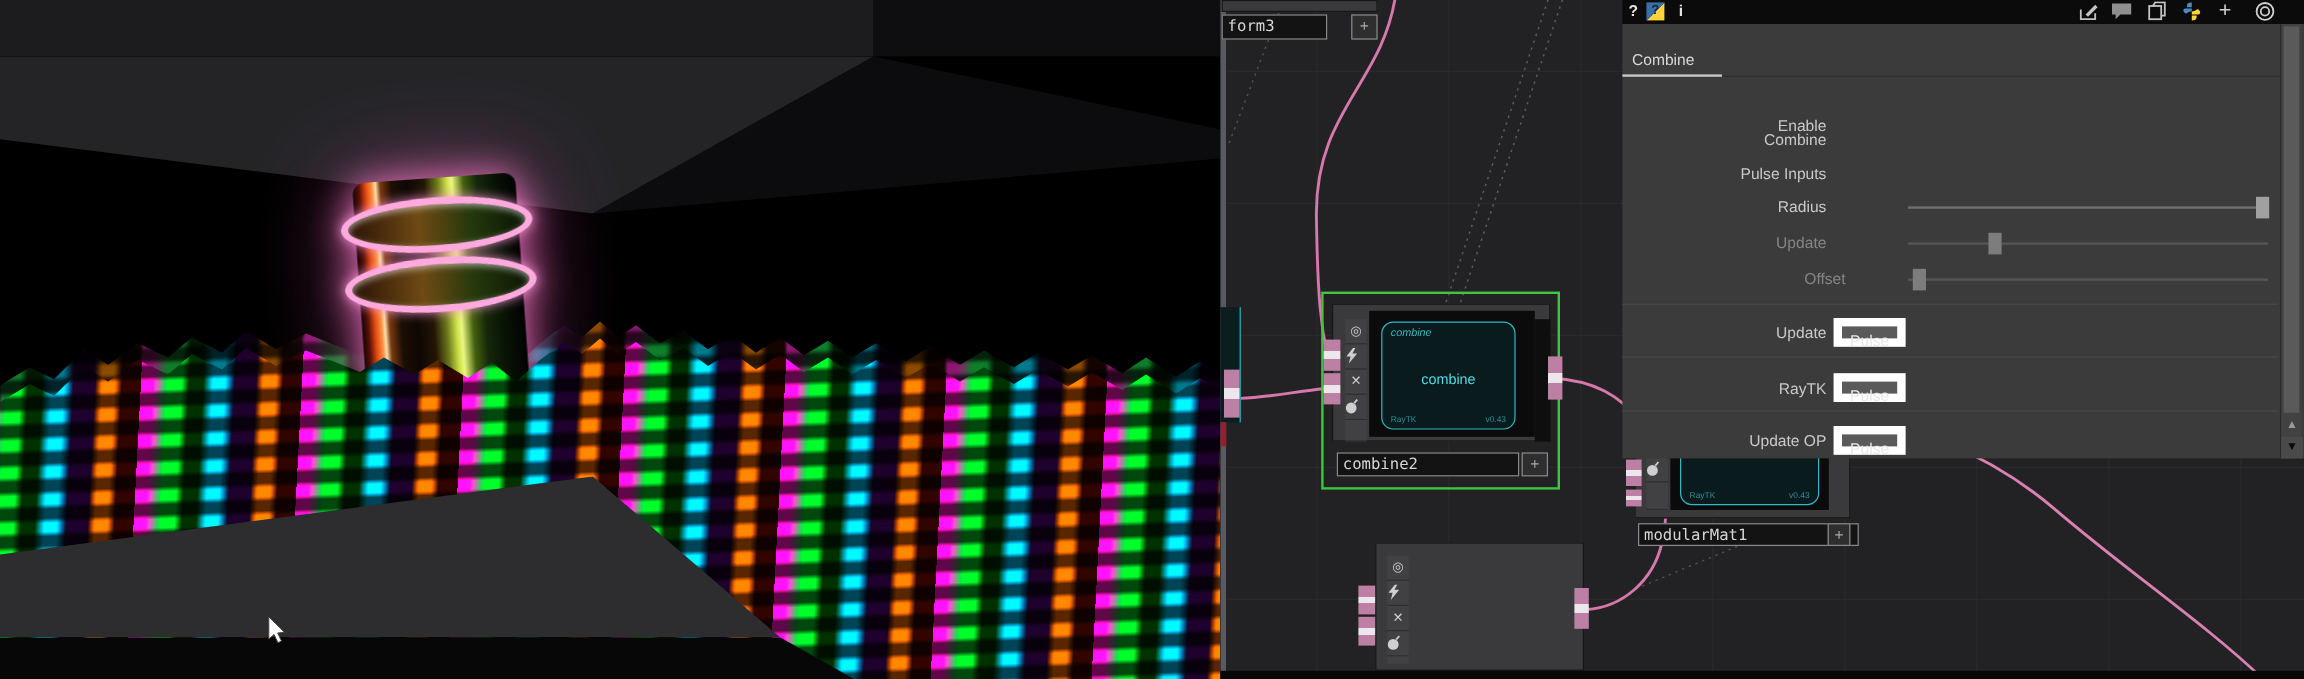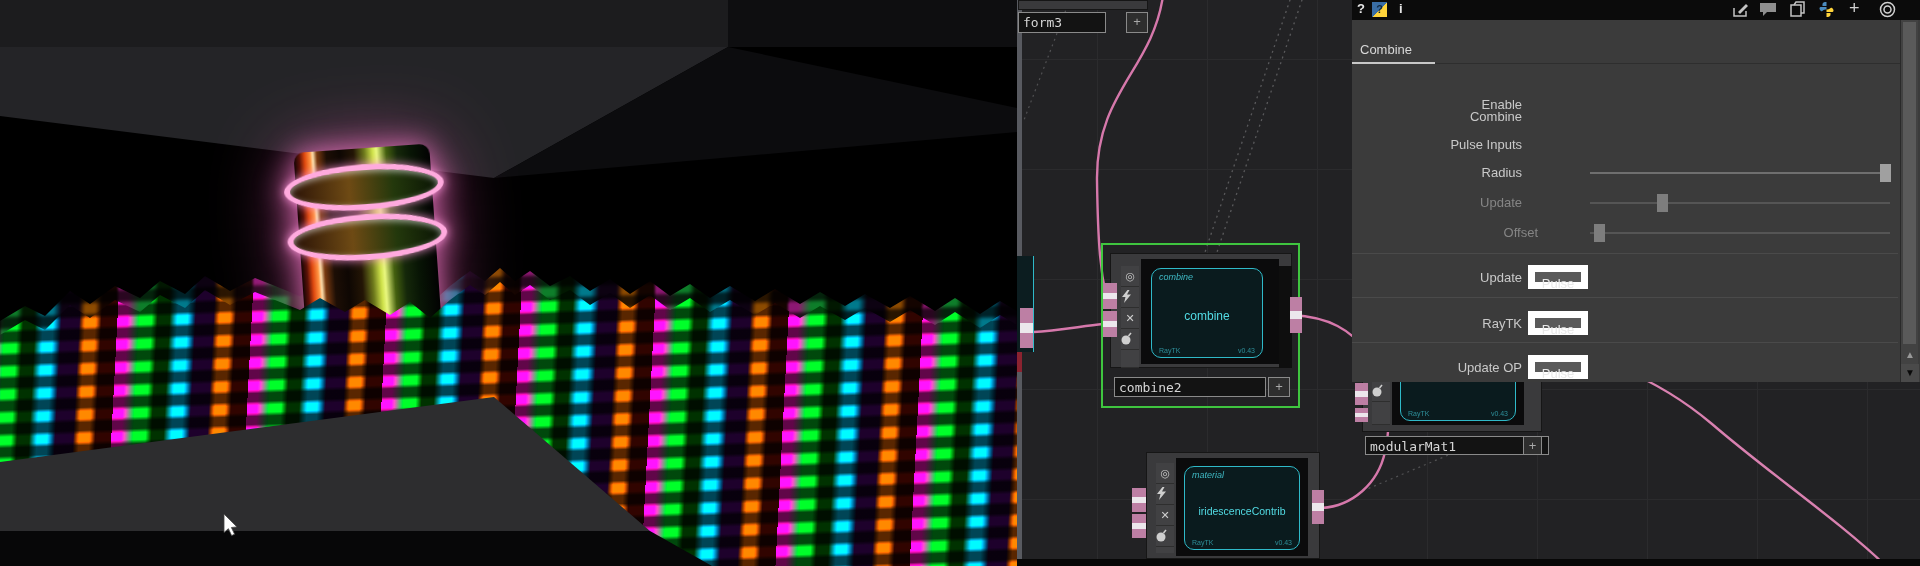--- a/index.html
+++ b/index.html
@@ -199,30 +199,20 @@
           </svg>
       </div>
       <div class="cell">✕</div>
       <div class="cell">
         <svg width="12" height="13" viewBox="0 0 12 13" style="margin-top:3px">
             <circle cx="5" cy="8" r="4.5" fill="#cfcfcf"></circle>
             <path d="M7.5 4 L10 1" stroke="#cfcfcf" stroke-width="1.5" fill="none"></path>
           </svg>
       </div>
     </div>
-    <div class="nodebody abs" style="left:29px;top:5px;width:132px;height:98px">
-      <div class="nodeinset" style="left:8px;top:8px;width:116px;height:84px">
-        <div class="ncat">material</div>
-        <div class="ntitle" style="top:38px;font-size:10.5px">iridescenceContrib</div>
-        <div class="nfoot">
-          <span>RayTK</span>
-          <span>v0.43</span>
-        </div>
-      </div>
-    </div>
   </div>
   <div class="abs conn" style="left:1132px;top:488px;width:14px;height:24px"></div>
   <div class="abs conn" style="left:1132px;top:514px;width:14px;height:24px"></div>
   <div class="abs conn" style="left:1312px;top:490px;width:12px;height:34px"></div>
 
   <div class="abs nodeframe" style="left:1362px;top:380px;width:180px;height:52px">
     <div class="iconstrip abs" style="left:9px;top:0;width:18px;height:44px">
       <div class="cell">
         <svg width="12" height="13" viewBox="0 0 12 13" style="margin-top:3px">
             <circle cx="5" cy="8" r="4.5" fill="#cfcfcf"></circle>

